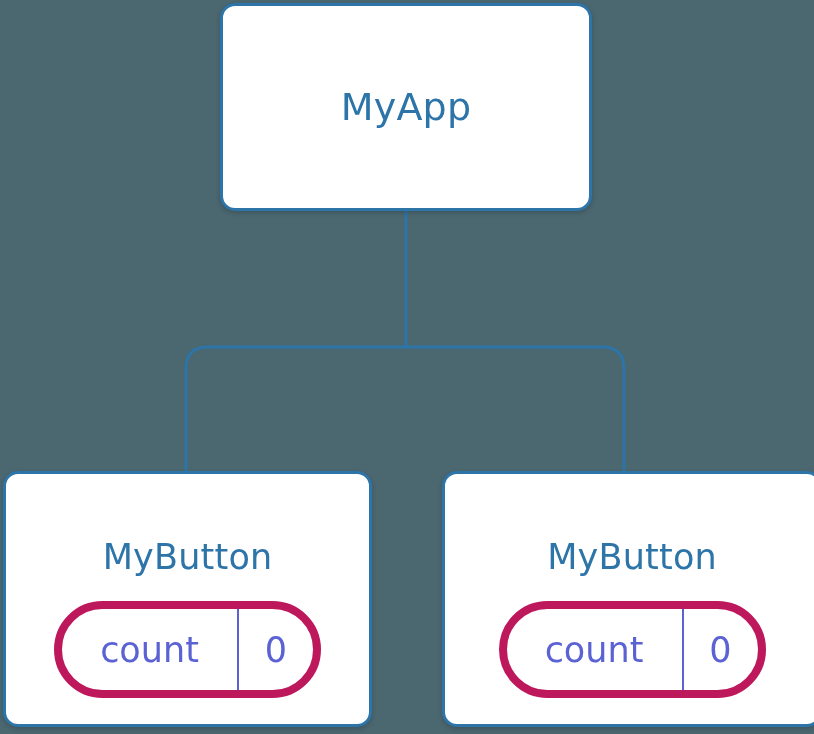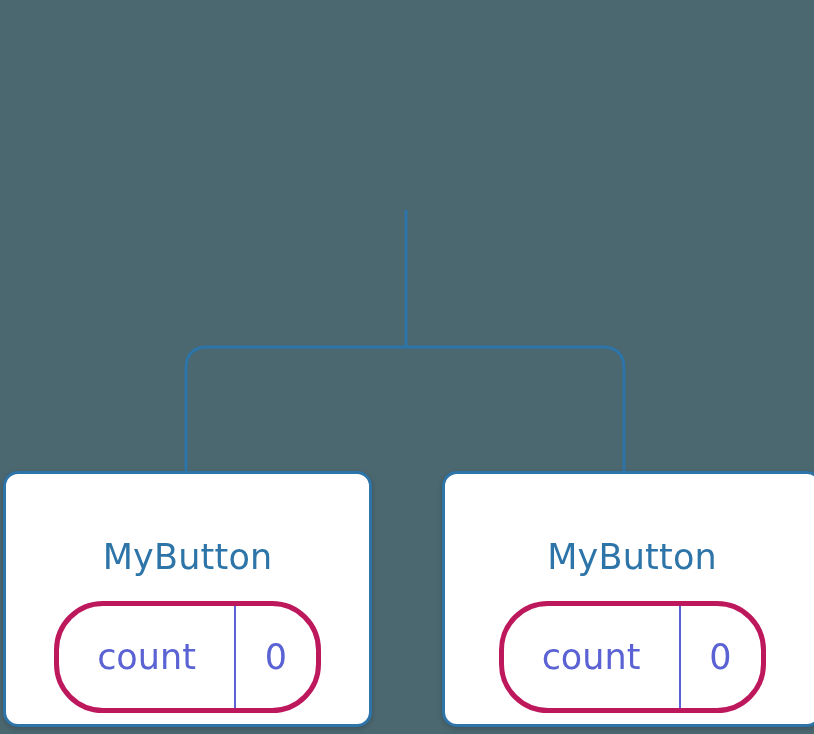--- a/index.html
+++ b/index.html
@@ -73,22 +73,22 @@
 
   .node-title.small {
     font-size: 35px;
     margin-top: 66px;
   }
 
   
   .state-pill {
     margin-top: 26px;
     width: 267px;
-    height: 112px;
-    border: 5px solid #be185d;
+    height: 97px;
+    border: 8px solid #be185d;
     border-radius: 49px;
     box-sizing: border-box;
     display: flex;
     align-items: stretch;
     overflow: hidden;
     background: #ffffff;
   }
 
   .state-key {
     flex: 0 0 177px;
@@ -119,20 +119,23 @@
 
   <svg id="edges" viewBox="0 0 814 734" width="814" height="734" aria-hidden="true">
 
     <path d="M 406 210 L 406 347" fill="none" stroke="#2d74a8" stroke-width="3" stroke-linecap="butt"></path>
 
     <path d="M 406 347 L 208 347 Q 186 347 186 369 L 186 474" fill="none" stroke="#2d74a8" stroke-width="3" stroke-linecap="butt" stroke-linejoin="round"></path>
 
     <path d="M 406 347 L 602 347 Q 624 347 624 369 L 624 474" fill="none" stroke="#2d74a8" stroke-width="3" stroke-linecap="butt" stroke-linejoin="round"></path>
   </svg>
 
+  <div class="node" id="node-app">
+    <div class="node-title">MyApp</div>
+  </div>
 
   <div class="node" id="node-btn-left">
     <div class="node-title small">MyButton</div>
     <div class="state-pill">
       <div class="state-key">count</div>
       <div class="state-val">0</div>
     </div>
   </div>
 
   <div class="node" id="node-btn-right">

